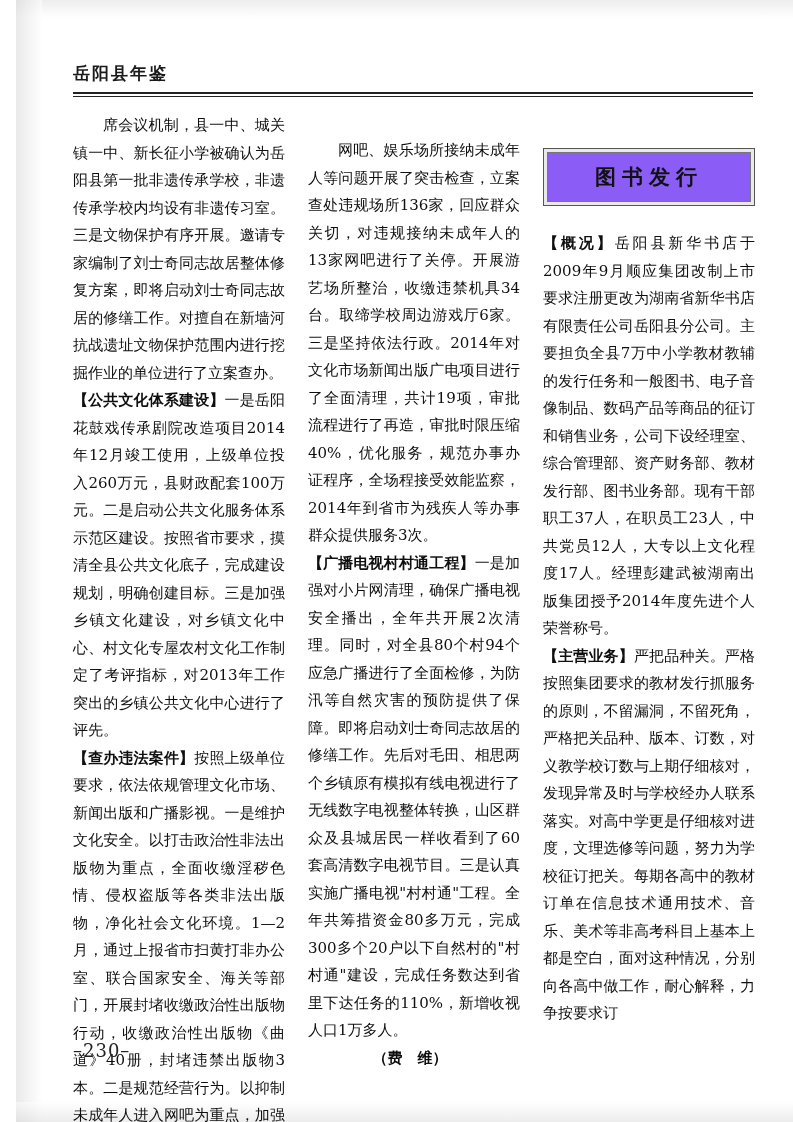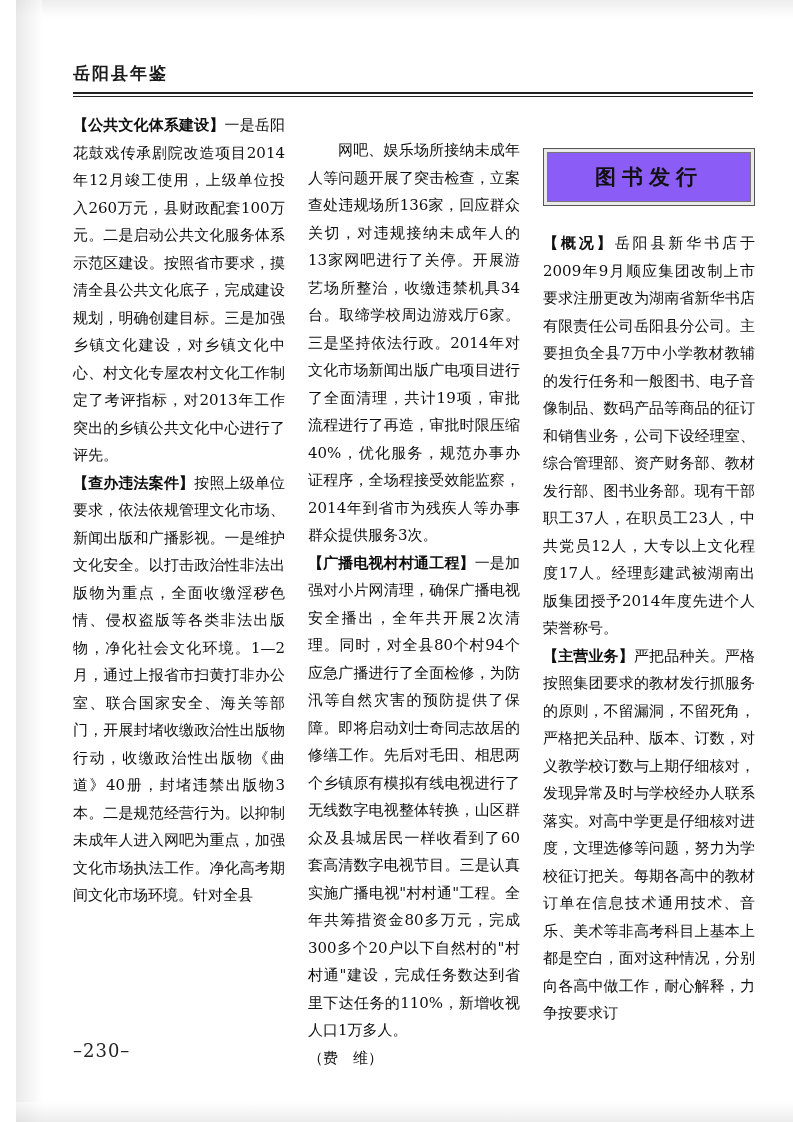--- a/index.html
+++ b/index.html
@@ -65,22 +65,23 @@
   #col2 { left: 292px; margin-top: 25px; }
   #col3 { left: 527px; }
 
   .col p {
     margin: 0;
     text-indent: 2em;
   }
   .col p.noindent { text-indent: 0; }
   .col p.sign {
     text-indent: 0;
-    text-align: left;
+    text-align: center;
     padding-right: 8px;
+    font-weight: bold;
   }
   .lead {
     font-weight: bold;
   }
 
   
   .banner {
     position: absolute;
     left: 527px;
     top: 148px;
@@ -151,20 +152,21 @@
 
   <div class="scan-edge-top"></div>
   <div class="scan-edge-left"></div>
   <div class="scan-edge-bottom"></div>
 
   <div class="running-head">岳阳县年鉴</div>
   <div class="head-rule"></div>
   <div class="head-rule2"></div>
 
   <div class="col" id="col1">
+    <p><span>席会议机制，县一中、城关镇一中、新长征小学被确认为岳阳县第一批非遗传承学校，非遗传承学校内均设有非遗传习室。三是文物保护有序开展。邀请专家编制了刘士奇同志故居整体修复方案，即将启动刘士奇同志故居的修缮工作。对擅自在新墙河抗战遗址文物保护范围内进行挖掘作业的单位进行了立案查办。</span></p>
     <p class="noindent"><span class="lead">【公共文化体系建设】</span><span>一是岳阳花鼓戏传承剧院改造项目2014年12月竣工使用，上级单位投入260万元，县财政配套100万元。二是启动公共文化服务体系示范区建设。按照省市要求，摸清全县公共文化底子，完成建设规划，明确创建目标。三是加强乡镇文化建设，对乡镇文化中心、村文化专屋农村文化工作制定了考评指标，对2013年工作突出的乡镇公共文化中心进行了评先。</span></p>
     <p class="noindent"><span class="lead">【查办违法案件】</span><span>按照上级单位要求，依法依规管理文化市场、新闻出版和广播影视。一是维护文化安全。以打击政治性非法出版物为重点，全面收缴淫秽色情、侵权盗版等各类非法出版物，净化社会文化环境。1—2月，通过上报省市扫黄打非办公室、联合国家安全、海关等部门，开展封堵收缴政治性出版物行动，收缴政治性出版物《曲道》40册，封堵违禁出版物3本。二是规范经营行为。以抑制未成年人进入网吧为重点，加强文化市场执法工作。净化高考期间文化市场环境。针对全县</span></p>
   </div>
 
   <div class="col" id="col2">
     <p><span>网吧、娱乐场所接纳未成年人等问题开展了突击检查，立案查处违规场所136家，回应群众关切，对违规接纳未成年人的13家网吧进行了关停。开展游艺场所整治，收缴违禁机具34台。取缔学校周边游戏厅6家。三是坚持依法行政。2014年对文化市场新闻出版广电项目进行了全面清理，共计19项，审批流程进行了再造，审批时限压缩40%，优化服务，规范办事办证程序，全场程接受效能监察，2014年到省市为残疾人等办事群众提供服务3次。</span></p>
     <p class="noindent"><span class="lead">【广播电视村村通工程】</span><span>一是加强对小片网清理，确保广播电视安全播出，全年共开展2次清理。同时，对全县80个村94个应急广播进行了全面检修，为防汛等自然灾害的预防提供了保障。即将启动刘士奇同志故居的修缮工作。先后对毛田、相思两个乡镇原有模拟有线电视进行了无线数字电视整体转换，山区群众及县城居民一样收看到了60套高清数字电视节目。三是认真实施广播电视"村村通"工程。全年共筹措资金80多万元，完成300多个20户以下自然村的"村村通"建设，完成任务数达到省里下达任务的110%，新增收视人口1万多人。</span></p>
     <p class="sign">（费　维）</p>
   </div>
 

